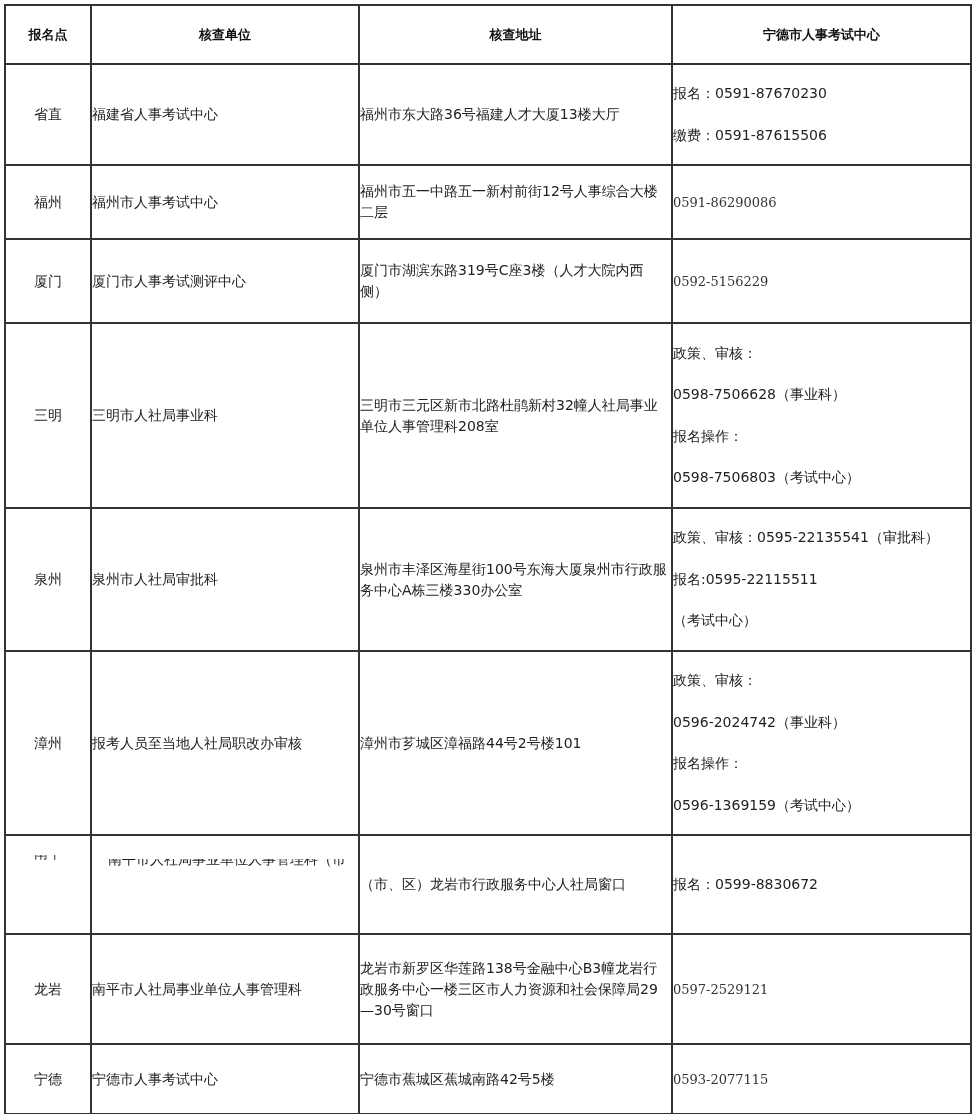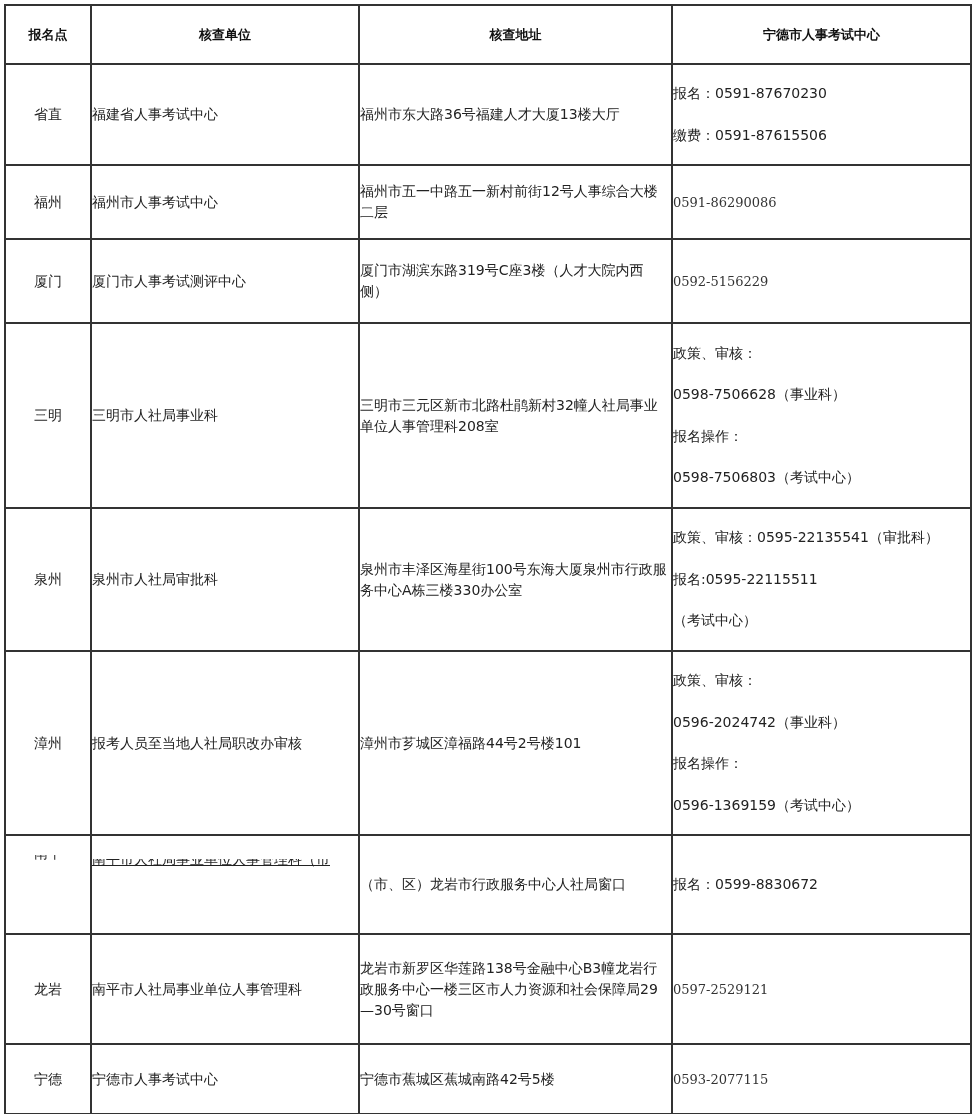--- a/index.html
+++ b/index.html
@@ -9,21 +9,21 @@
           table-layout: fixed; width: 966px; }
   td, th { border: 2px solid #333; padding: 0; vertical-align: middle; font-size: 14px;
            line-height: 21px; overflow: hidden; }
   th { font-weight: bold; font-size: 13px; text-align: center; color: #111; }
   td.city { text-align: center; }
   td.left { text-align: left; }
   .line { display: block; }
   .phone-line { display: block; height: 41.5px; line-height: 41.5px; }
   .num { font-family: "DejaVu Serif", "Liberation Serif", serif; font-size: 13px; color: #333; }
   .clip { position: relative; height: 95px; }
-  .clip-text { position: absolute; left: 0; top: -9px; white-space: nowrap; text-decoration: underline; }
+  .clip-text { position: absolute; left: 16px; top: -9px; white-space: nowrap; }
   .clip-city { position: absolute; left: 0; right: 0; top: 19px; height: 8px; overflow: hidden; text-align: center; }
   .clip-city span { position: relative; top: -12px; }
 </style>
 </head>
 <body>
 
 <table>
   <colgroup>
     <col style="width:86px">
     <col style="width:268px">

